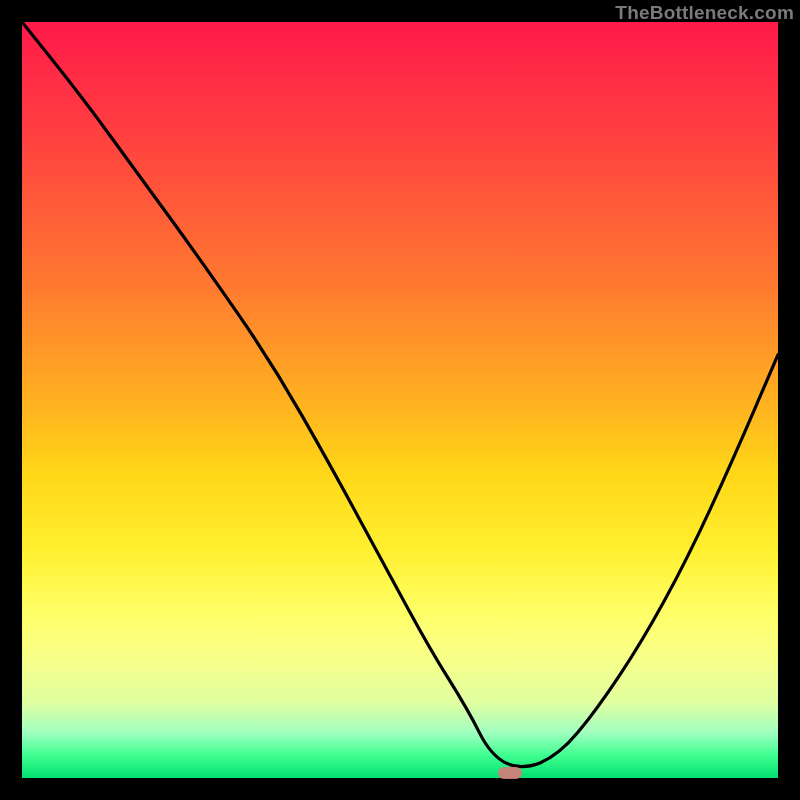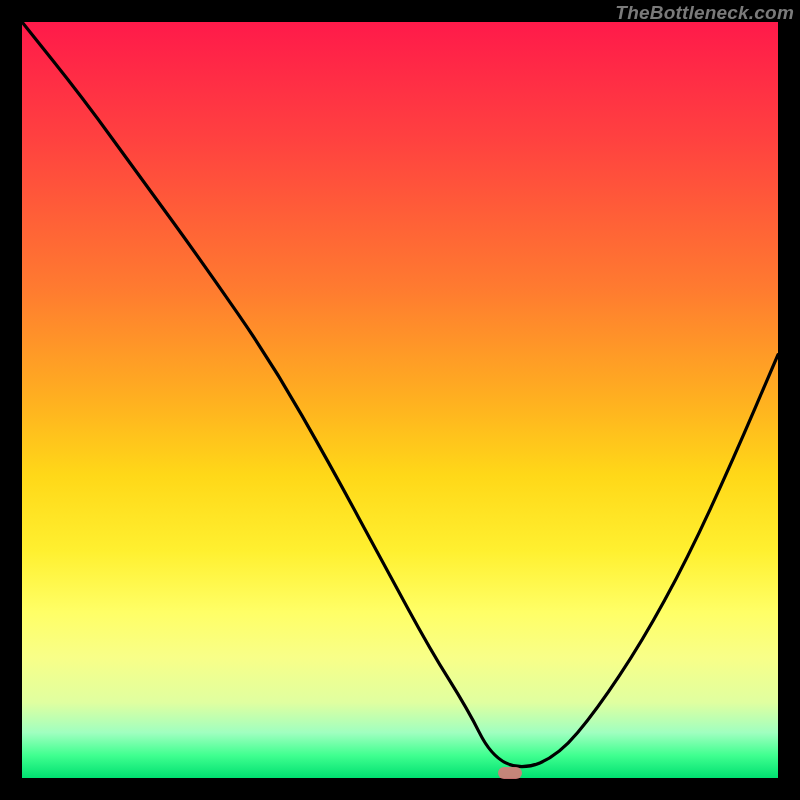--- a/index.html
+++ b/index.html
@@ -10,21 +10,20 @@
     background: #000;
     overflow: hidden;
   }
   .frame {
     position: absolute;
     top: 0;
     left: 0;
     width: 800px;
     height: 800px;
     background: #000;
-    font-style: italic;
   }
   .plot-area {
     position: absolute;
     top: 22px;
     left: 22px;
     width: 756px;
     height: 756px;
   }
   .gradient-bg {
     position: absolute;

